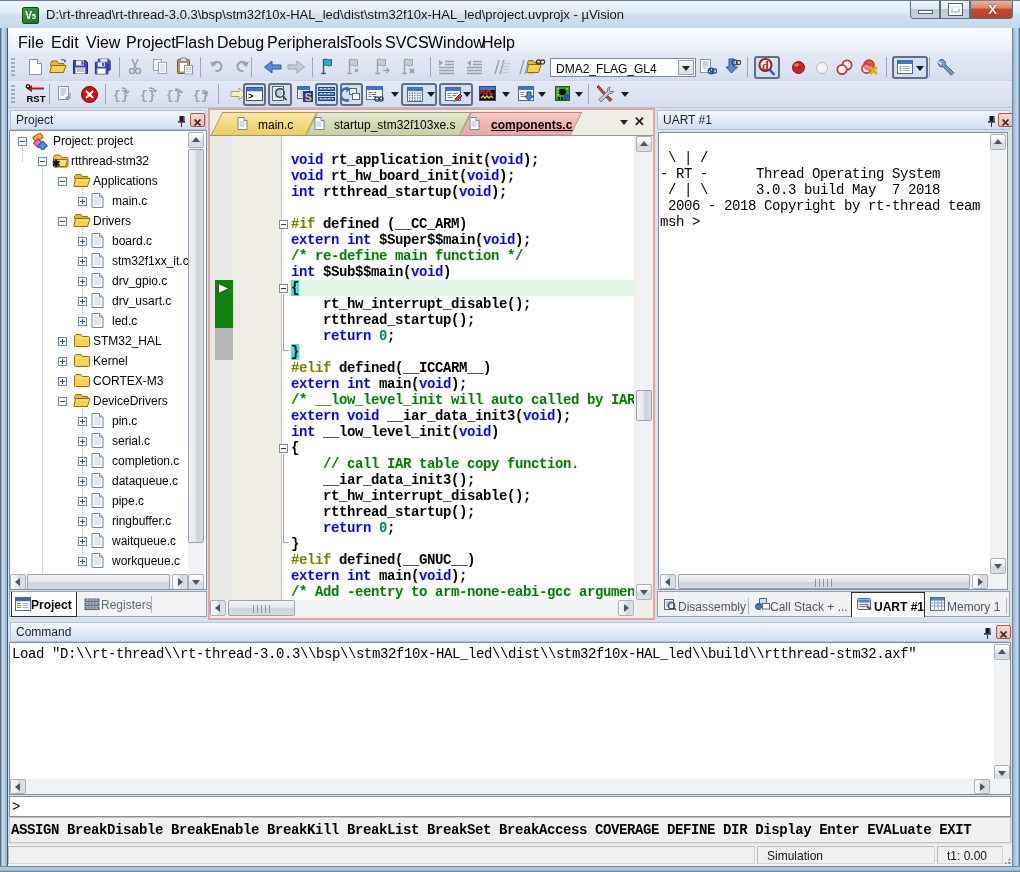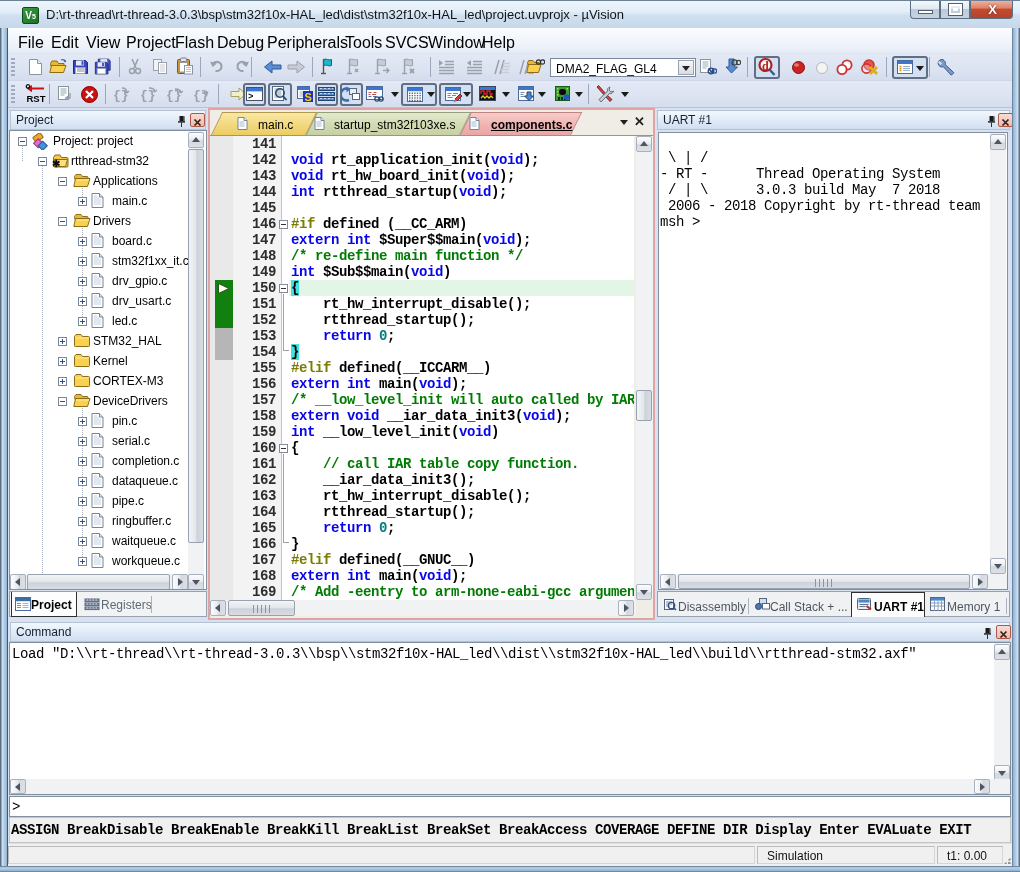--- a/index.html
+++ b/index.html
@@ -1883,51 +1883,20 @@
         <div class="tri tri-d" style="left:410px;top:10px;border-top-color:#222"></div>
         <span style="position:absolute;left:424px;top:4px;font-size:13px;color:#222;font-weight:bold">✕</span>
       </div>
       <div id="edmargin">
         <div style="position:absolute;left:5px;top:144px;width:18px;height:48px;background:#12800f"></div>
         <div style="position:absolute;left:5px;top:192px;width:18px;height:32px;background:#b6b6b6"></div>
         <svg style="position:absolute;left:7px;top:146px" width="14" height="13" viewBox="0 0 14 13">
             <path d="M1.5 1.5 12 6.5 1.5 11.5z" fill="#fffef2" stroke="#27541f"></path>
           </svg>
       </div>
-      <div id="ednum">
-          <pre class="mono" id="numpre">141
-142
-143
-144
-145
-146
-147
-148
-149
-150
-151
-152
-153
-154
-155
-156
-157
-158
-159
-160
-161
-162
-163
-164
-165
-166
-167
-168
-169</pre>
-        </div>
       <div id="edfold">
         <div class="fbox" style="top:84px"></div>
         <div class="fbox" style="top:148px"></div>
         <div class="fline" style="top:158px;height:56px"></div>
         <div class="ftick" style="top:214px"></div>
         <div class="fbox" style="top:308px"></div>
         <div class="fline" style="top:318px;height:88px"></div>
         <div class="ftick" style="top:406px"></div>
       </div>
       <div id="edcode">

